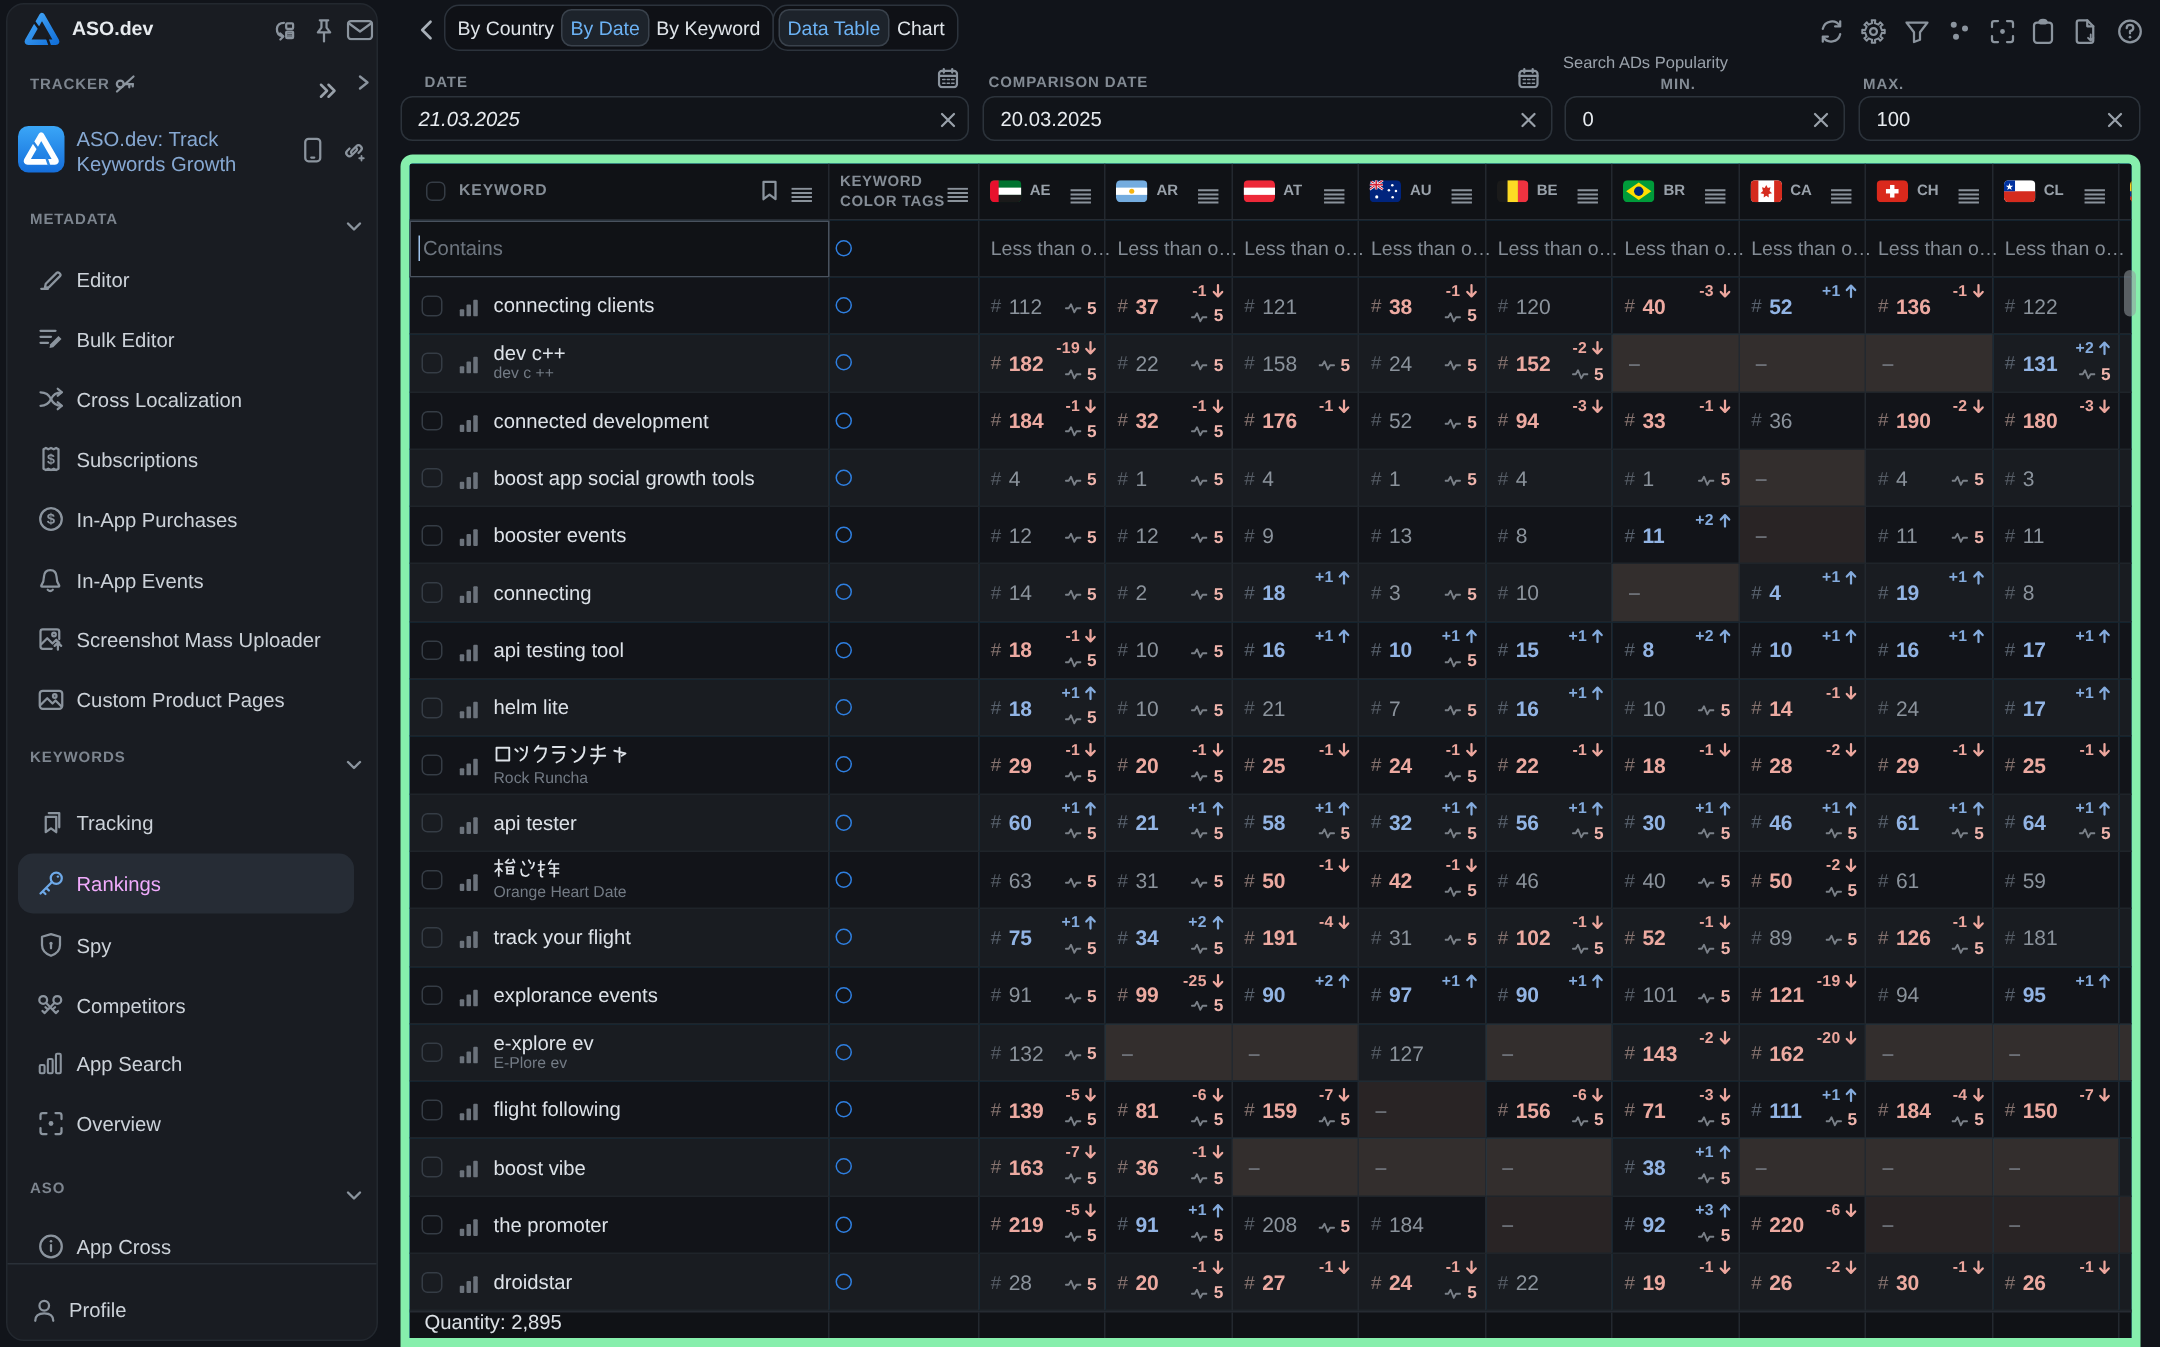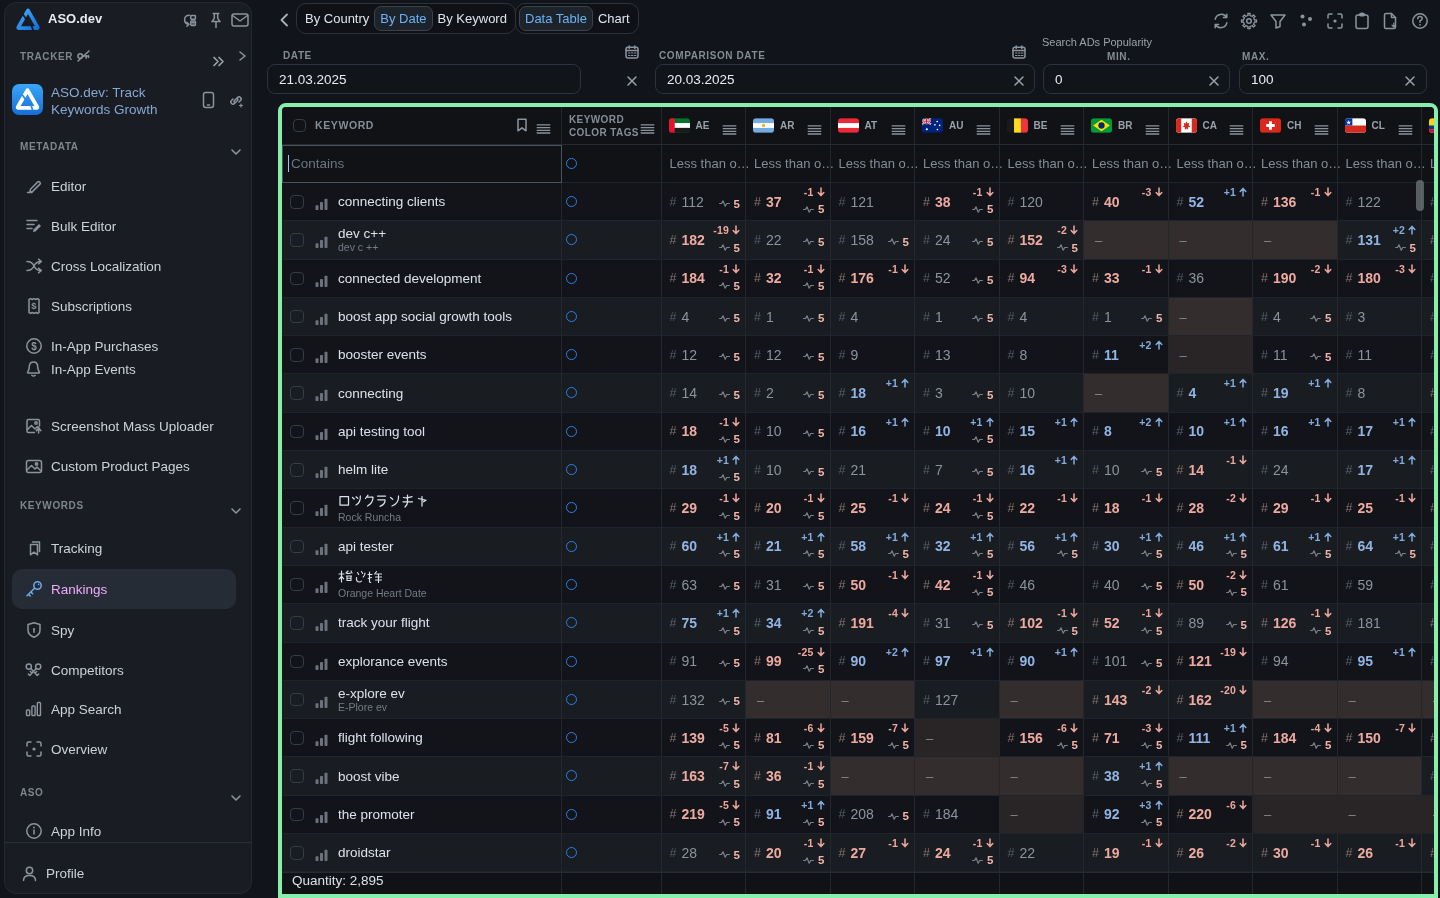--- a/index.html
+++ b/index.html
@@ -13,21 +13,21 @@
 #side .sel{left:7px!important;width:224px;background:#262c35;border-radius:10px;}
 #side .sel .ic{left:11px;}
 #side .sel .tx{left:39px;color:#f0abfc;font-weight:400;}
 .chev{position:absolute;right:9px;}
 
 .tabgrp{position:absolute;top:3px;height:31px;border:1px solid #2c333c;border-radius:10px;background:#0f1116;display:flex;align-items:center;padding:0 3px;}
 .tab{font-size:13px;color:#dfe4e9;padding:0 5px;height:25px;display:flex;align-items:center;border-radius:7px;}
 .tab.on{background:#1d232b;border:1px solid #3a424c;color:#6cb2f4;}
 .finput{position:absolute;top:64px;height:30px;background:#111419;border:1px solid #2c333b;border-radius:8px;color:#e8ecf0;font-size:13.5px;display:flex;align-items:center;padding-left:11px;}
 
-#tbl{position:absolute;left:278px;top:103px;width:1160px;height:795px;background:#0369a1;border:4px solid #86efac;border-radius:8px 8px 0 0;overflow:hidden;}
+#tbl{position:absolute;left:267px;top:103px;width:1160px;height:795px;background:#0369a1;border:6px solid #86efac;border-radius:8px 8px 0 0;overflow:hidden;}
 .trow{position:relative;display:flex;width:1300px;}
 .cell{position:relative;flex:none;border-right:1px solid #23282f;height:100%;}
 .c-kw{width:280px;}
 .c-tag{width:99.5px;}
 .c-cty{width:84.5px;}
 .hdr{height:38px;background:#101216;border-bottom:1px solid #262b32;}
 .fltr{height:38px;background:#101216;border-bottom:1px solid #20252c;}
 .drow{height:38.3px;}
 .drow.odd .cell{background:#121419;}
 .drow.even .cell{background:#191c21;}
@@ -160,21 +160,21 @@
     </div>
     <div class="item" style="top:323px;">
       <span class="ic">
         <svg width="18" height="18" viewBox="0 0 18 18" fill="none" stroke="#8b949e" stroke-width="1.5" stroke-linecap="round" stroke-linejoin="round">
           <circle cx="9" cy="9" r="7.2"></circle>
           <text x="9" y="12.6" font-size="10" font-weight="700" fill="#8b949e" stroke="none" text-anchor="middle" font-family="Liberation Sans">$</text>
         </svg>
       </span>
       <span class="tx">In-App Purchases</span>
     </div>
-    <div class="item" style="top:346px;">
+    <div class="item" style="top:364px;">
       <span class="ic">
         <svg width="17" height="18" viewBox="0 0 17 18" fill="none" stroke="#8b949e" stroke-width="1.5" stroke-linecap="round" stroke-linejoin="round">
           <path d="M8.5 2 Q12.5 2 12.7 6.5 Q12.8 10 14.2 11.8 Q15 13 13.8 13 L3.2 13 Q2 13 2.8 11.8 Q4.2 10 4.3 6.5 Q4.5 2 8.5 2 Z"></path>
           <path d="M6.8 15.2 Q8.5 16.8 10.2 15.2"></path>
         </svg>
       </span>
       <span class="tx">In-App Events</span>
     </div>
     <div class="item" style="top:403px;">
       <span class="ic">
@@ -265,21 +265,21 @@
         <path d="M2 2 L6 6 L10 2" stroke-width="1.6"></path>
       </svg></div>
     <div class="item" style="top:808px;">
       <span class="ic">
         <svg width="18" height="18" viewBox="0 0 18 18" fill="none" stroke="#8b949e" stroke-width="1.5" stroke-linecap="round" stroke-linejoin="round">
           <circle cx="9" cy="9" r="7.2"></circle>
           <path d="M9 8 v4"></path>
           <circle cx="9" cy="5.5" r="0.9" fill="#8b949e" stroke="none"></circle>
         </svg>
       </span>
-      <span class="tx">App Info</span>
+      <span class="tx">App Cross</span>
     </div>
     <div class="abs" style="left:0;top:839px;width:246px;border-top:1px solid #2a3038;"></div>
     <div class="abs" style="left:16px;top:862px;"><svg width="17" height="17" viewBox="0 0 17 17" fill="none" stroke="#8b949e" stroke-width="1.5" stroke-linecap="round" stroke-linejoin="round">
         <circle cx="8.5" cy="5.5" r="3.2"></circle>
         <path d="M2.5 15.5 Q2.5 10.5 8.5 10.5 Q14.5 10.5 14.5 15.5"></path>
       </svg></div>
     <div class="abs" style="left:41px;top:863px;font-size:13.5px;color:#ccd2d9;">Profile</div>
   </div>
 <div class="abs" style="left:278px;top:12px;"><svg width="12" height="16" viewBox="0 0 12 16" fill="none" stroke="#8b949e" stroke-width="1.5" stroke-linecap="round" stroke-linejoin="round">
       <path d="M9 2.5 L3.5 8 L9 13.5" stroke-width="1.8" stroke="#a8b0b8"></path>
@@ -326,21 +326,21 @@
       <circle cx="9" cy="9" r="7.2"></circle>
       <path d="M6.8 6.8 Q6.8 4.6 9 4.6 Q11.2 4.6 11.2 6.6 Q11.2 8.2 9 8.8 L9 10.2"></path>
       <circle cx="9" cy="12.8" r="0.9" fill="#8b949e" stroke="none"></circle>
     </svg></div>
 <div class="abs" style="left:283px;top:50px;font-size:10px;font-weight:700;letter-spacing:.6px;color:#838b94;">DATE</div>
 <div class="abs" style="left:625px;top:45px;"><svg width="14" height="14" viewBox="0 0 14 14" fill="none" stroke="#8b949e" stroke-width="1.5" stroke-linecap="round" stroke-linejoin="round">
       <rect x="1" y="2.2" width="12" height="10.8" rx="2"></rect>
       <path d="M1 5.6 h12 M4.2 1 v2.4 M9.8 1 v2.4"></path>
       <path d="M3.5 8 h1.5 M6.5 8 h1.5 M9.5 8 h1.5 M3.5 10.5 h1.5 M6.5 10.5 h1.5 M9.5 10.5 h1.5" stroke-width="1.1"></path>
     </svg></div>
-<div class="finput" style="left:267px;width:314px;">21.03.2025</div>
+<div class="finput" style="left:267px;width:379px;font-style:italic;">21.03.2025</div>
 <div class="abs" style="left:626px;top:73px;"><svg width="12" height="12" viewBox="0 0 12 12" fill="none" stroke="#8b949e" stroke-width="1.5" stroke-linecap="round" stroke-linejoin="round">
       <path d="M2 2 L10 10 M10 2 L2 10" stroke="#99a1aa" stroke-width="1.5"></path>
     </svg></div>
 <div class="abs" style="left:659px;top:50px;font-size:10px;font-weight:700;letter-spacing:.6px;color:#838b94;">COMPARISON DATE</div>
 <div class="abs" style="left:1012px;top:45px;"><svg width="14" height="14" viewBox="0 0 14 14" fill="none" stroke="#8b949e" stroke-width="1.5" stroke-linecap="round" stroke-linejoin="round">
       <rect x="1" y="2.2" width="12" height="10.8" rx="2"></rect>
       <path d="M1 5.6 h12 M4.2 1 v2.4 M9.8 1 v2.4"></path>
       <path d="M3.5 8 h1.5 M6.5 8 h1.5 M9.5 8 h1.5 M3.5 10.5 h1.5 M6.5 10.5 h1.5 M9.5 10.5 h1.5" stroke-width="1.1"></path>
     </svg></div>
 <div class="finput" style="left:655px;width:380px;">20.03.2025</div>

